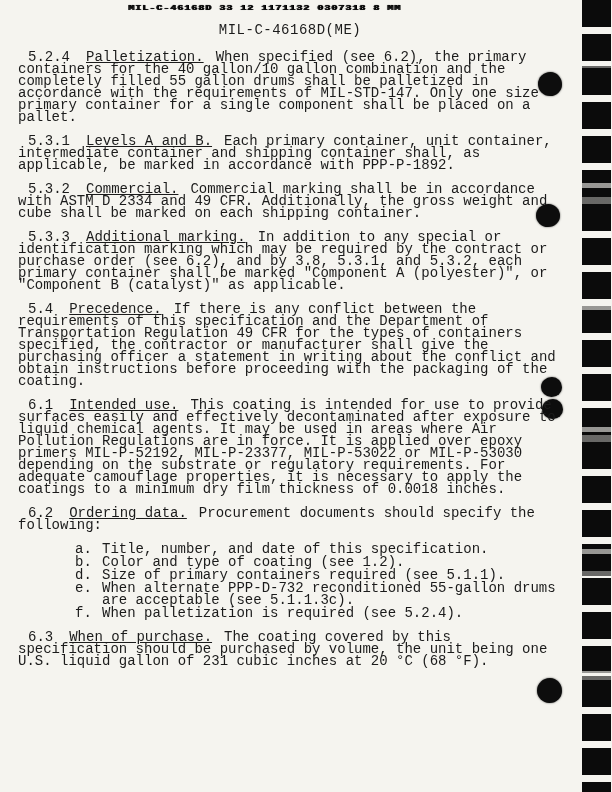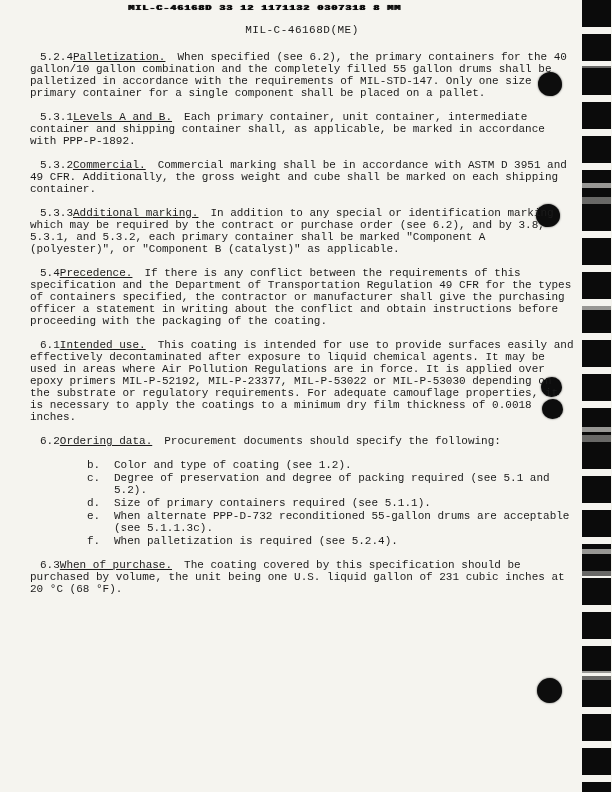--- a/index.html
+++ b/index.html
@@ -31,26 +31,26 @@
       #0b0b0b 66px,#0b0b0b 88px,
       transparent 88px,transparent 122px);
     opacity:.6;
   }
   .hole{
     position:absolute;background:#0d0d0d;
     border-radius:52% 48% 50% 50%/50% 52% 48% 50%;
     box-shadow:0 0 2px rgba(0,0,0,.7);
   }
   .content{
-    position:absolute;left:30px;top:24px;width:544px;
-    font-size:11px;line-height:12px;color:#1b1b1b;
+    position:absolute;left:18px;top:24px;width:544px;
+    font-size:14px;line-height:12px;color:#1b1b1b;
   }
   .doc-header{text-align:center;margin-bottom:15px;letter-spacing:.5px;}
   .sec{margin:0 0 12px 0;text-indent:10px;}
-  .sec .num{margin-right:0;}
+  .sec .num{margin-right:16px;}
   .sec .hd{text-decoration:underline;margin-right:12px;}
   .sec .hd.plain{text-decoration:none;}
   .list{margin:0 0 12px 57px;}
   .li{padding-left:27px;text-indent:0;margin-bottom:1px;}
   .li .letter{display:inline-block;width:27px;margin-left:-27px;}
   .page-num{text-align:center;margin-top:22px;}
 </style>
 </head>
 <body>
 
@@ -68,34 +68,34 @@
 
   <div class="content">
 
     <div class="doc-header">MIL-C-46168D(ME)</div>
 
     <p class="sec"><span class="num">5.2.4</span><span class="hd">Palletization.</span><span>When specified (see 6.2), the primary containers for the 40 gallon/10 gallon combination and the completely filled 55 gallon drums shall be palletized in accordance with the requirements of MIL-STD-147.  Only one size primary container for a single component shall be placed on a pallet.</span></p>
 
 
     <p class="sec"><span class="num">5.3.1</span><span class="hd">Levels A and B.</span><span>Each primary container, unit container, intermediate container and shipping container shall, as applicable, be marked in accordance with PPP-P-1892.</span></p>
 
-    <p class="sec"><span class="num">5.3.2</span><span class="hd">Commercial.</span><span>Commercial marking shall be in accordance with ASTM D 3951 and 49 CFR.  Additionally, the gross weight and cube shall be marked on each shipping container.</span></p>
+    <p class="sec"><span class="num">5.3.2</span><span class="hd">Commercial.</span><span>Commercial marking shall be in accordance with ASTM D 2334 and 49 CFR.  Additionally, the gross weight and cube shall be marked on each shipping container.</span></p>
 
     <p class="sec"><span class="num">5.3.3</span><span class="hd">Additional marking.</span><span>In addition to any special or identification marking which may be required by the contract or purchase order (see 6.2), and by 3.8, 5.3.1, and 5.3.2, each primary container shall be marked "Component A (polyester)", or "Component B (catalyst)" as applicable.</span></p>
 
     <p class="sec"><span class="num">5.4</span><span class="hd">Precedence.</span><span>If there is any conflict between the requirements of this specification and the Department of Transportation Regulation 49 CFR for the types of containers specified, the contractor or manufacturer shall give the purchasing officer a statement in writing about the conflict and obtain instructions before proceeding with the packaging of the coating.</span></p>
 
 
     <p class="sec"><span class="num">6.1</span><span class="hd">Intended use.</span><span>This coating is intended for use to provide surfaces easily and effectively decontaminated after exposure to liquid chemical agents.  It may be used in areas where Air Pollution Regulations are in force.  It is applied over epoxy primers MIL-P-52192, MIL-P-23377, MIL-P-53022 or MIL-P-53030 depending on the substrate or regulatory requirements.  For adequate camouflage properties, it is necessary to apply the coatings to a minimum dry film thickness of 0.0018 inches.</span></p>
 
     <p class="sec"><span class="num">6.2</span><span class="hd">Ordering data.</span><span>Procurement documents should specify the following:</span></p>
 
     <div class="list">
+      <div class="li"><span class="letter">a.</span><span>Title, number, and date of this specification.</span></div>
       <div class="li"><span class="letter">b.</span><span>Color and type of coating (see 1.2).</span></div>
-      <div class="li"><span class="letter">c.</span><span>Degree of preservation and degree of packing required (see 5.1 and 5.2).</span></div>
       <div class="li"><span class="letter">d.</span><span>Size of primary containers required (see 5.1.1).</span></div>
       <div class="li"><span class="letter">e.</span><span>When alternate PPP-D-732 reconditioned 55-gallon drums are acceptable (see 5.1.1.3c).</span></div>
       <div class="li"><span class="letter">f.</span><span>When palletization is required (see 5.2.4).</span></div>
     </div>
 
     <p class="sec"><span class="num">6.3</span><span class="hd">When of purchase.</span><span>The coating covered by this specification should be purchased by volume, the unit being one U.S. liquid gallon of 231 cubic inches at 20 °C (68 °F).</span></p>
 
 
   </div>
 </div>

